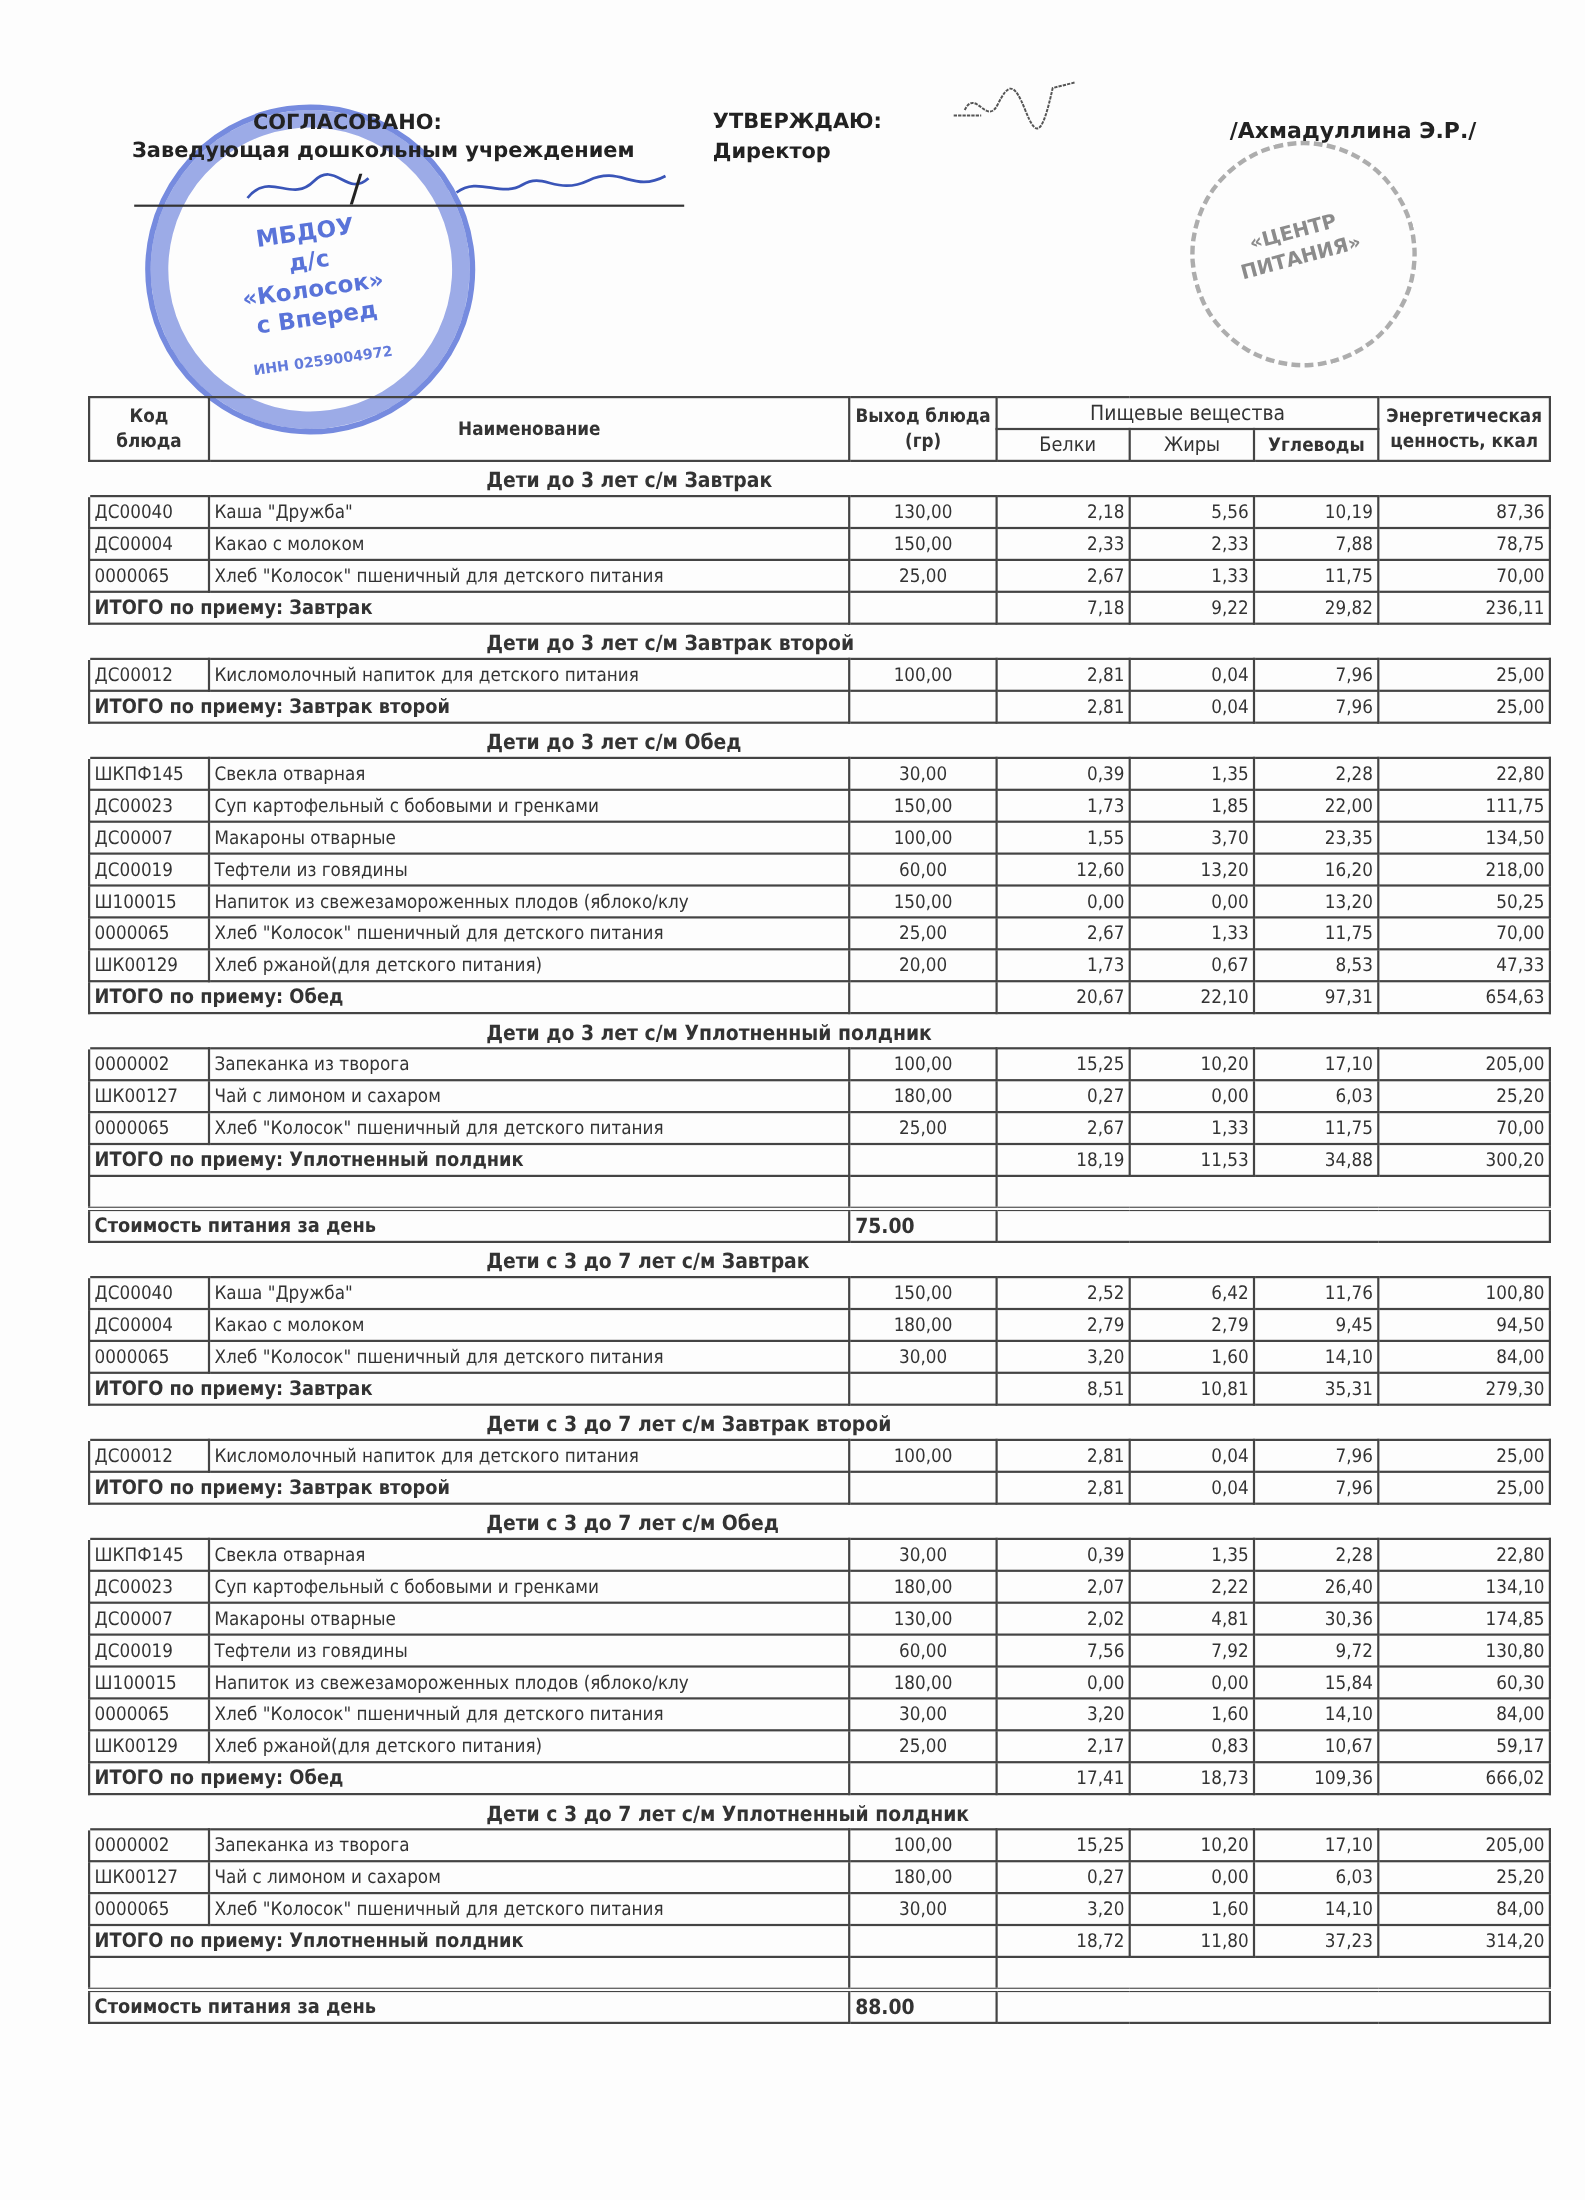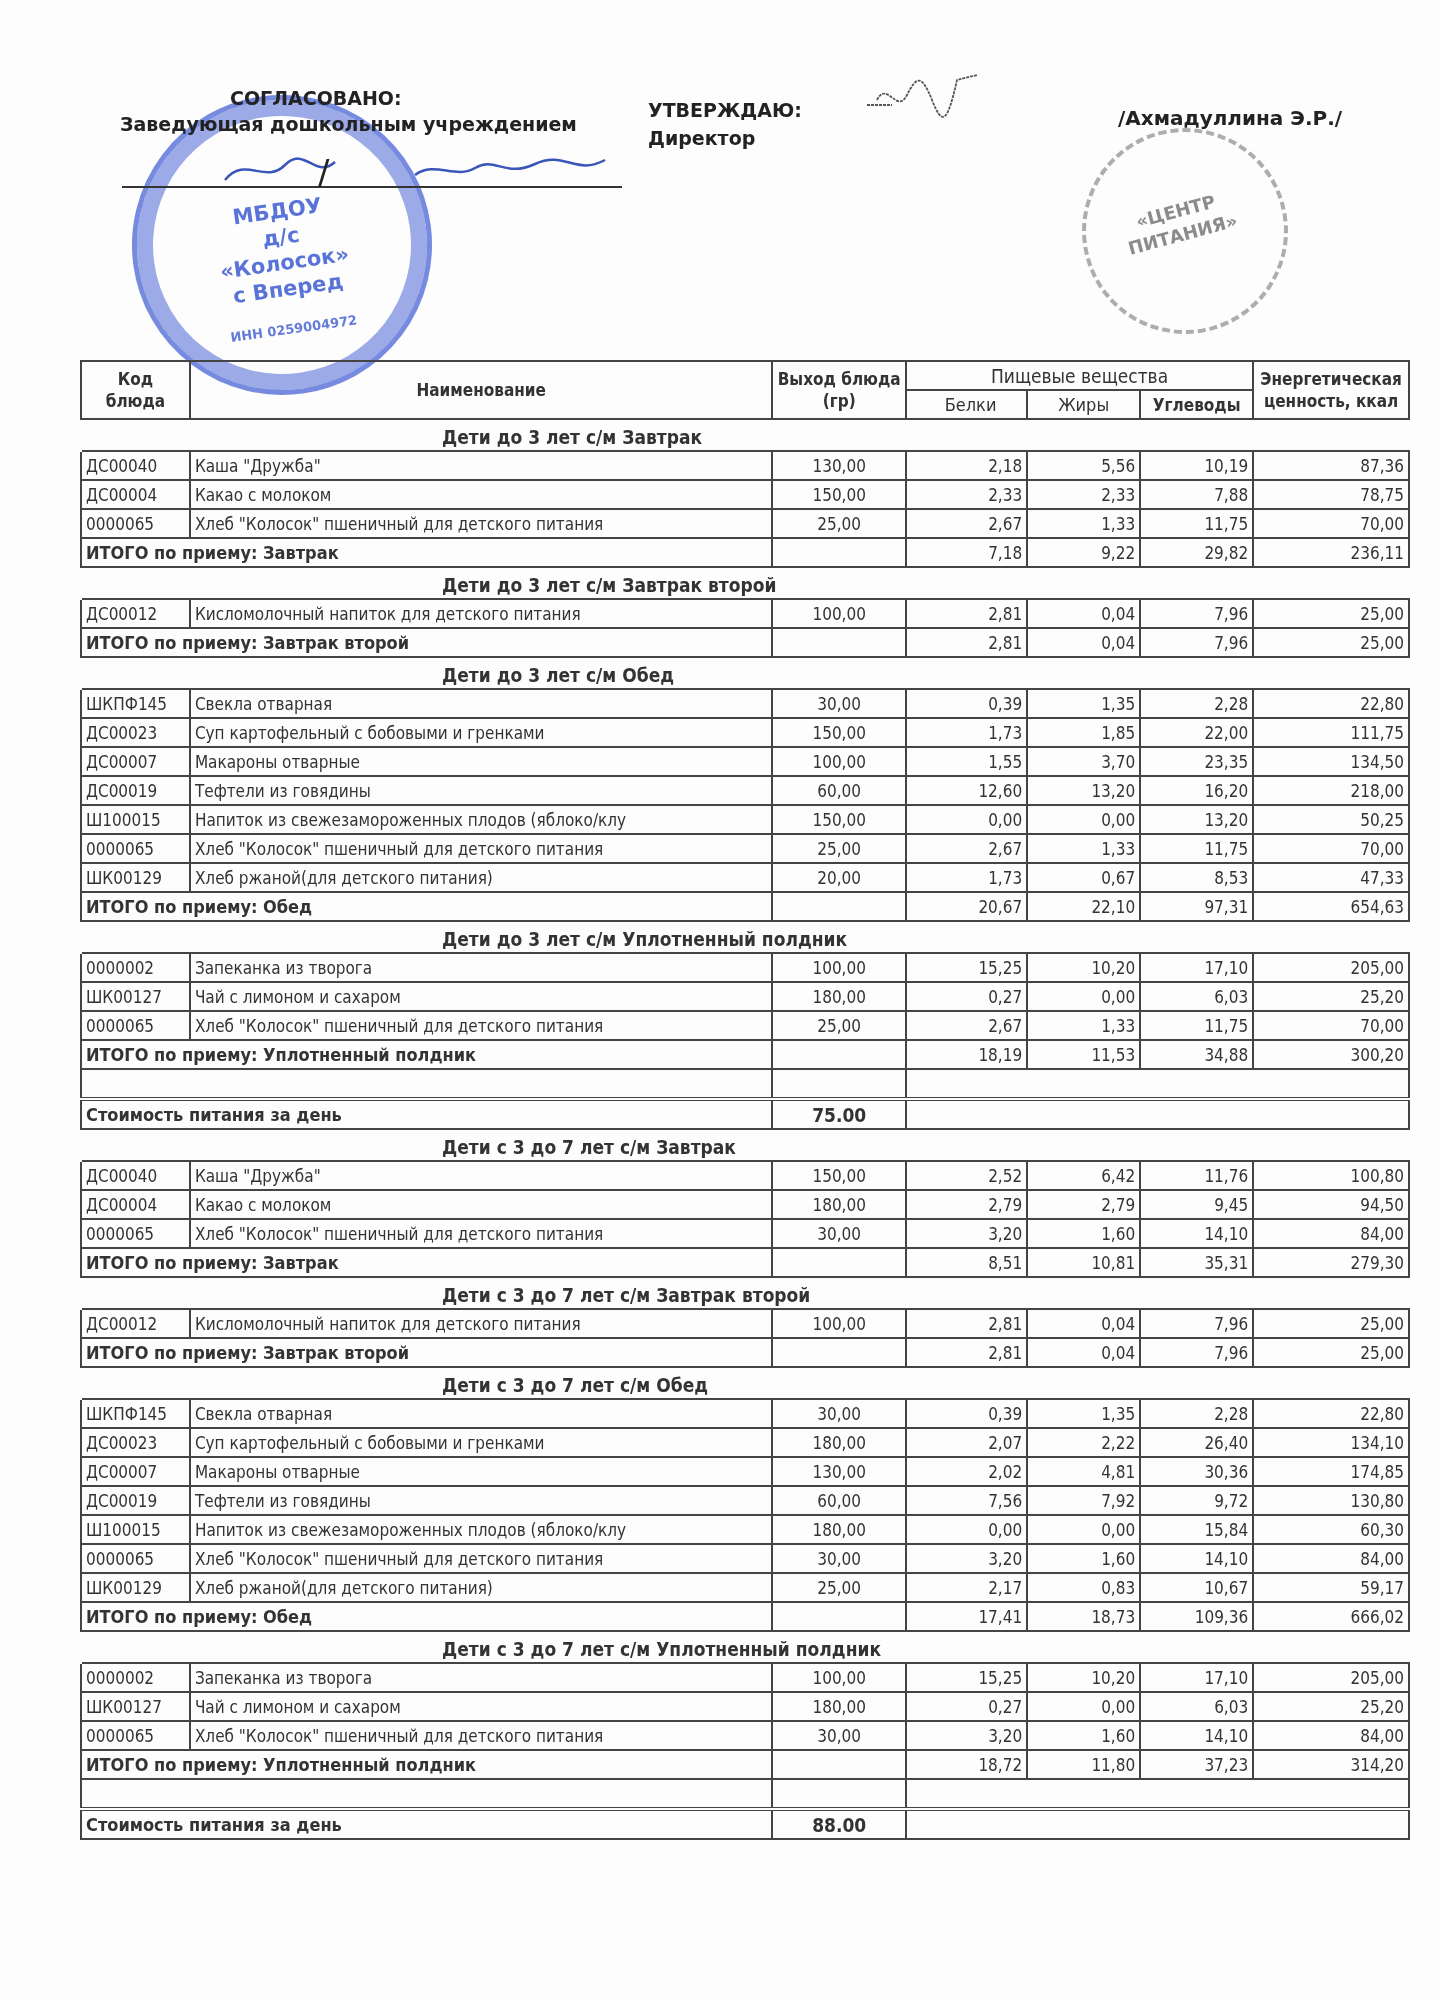--- a/index.html
+++ b/index.html
@@ -1,21 +1,21 @@
 <!DOCTYPE html>
 <html><head>
 <meta charset="utf-8">
 <style>
   html, body { margin: 0; padding: 0; background: #ffffff; }
   body { width: 1441px; height: 2000px; position: relative; overflow: hidden;
          font-family: "DejaVu Sans", sans-serif; color: #222; }
   .page { position: absolute; left: 0; top: 0; width: 1441px; height: 2000px; background: #fdfdfd; }
 
   
-  .hdr-left { position: absolute; left: 120px; top: 85px; font-weight: bold; font-size: 19px; line-height: 26px; }
+  .hdr-left { position: absolute; left: 120px; top: 98px; font-weight: bold; font-size: 19px; line-height: 26px; }
   .hdr-left .l1 { padding-left: 110px; }
   .hdr-sign-line { position: absolute; left: 122px; top: 186px; width: 500px; height: 2px; background: #333; }
   .hdr-sign-line .slash { position: absolute; left: 196px; top: -34px; font-size: 34px; font-weight: normal; }
   .hdr-mid { position: absolute; left: 648px; top: 96px; font-weight: bold; font-size: 19px; line-height: 28px; }
   .hdr-right { position: absolute; left: 1118px; top: 106px; font-weight: bold; font-size: 20px; }
 
   .stamp-blue { position: absolute; left: 132px; top: 95px; width: 290px; height: 290px; border-radius: 50%;
     border: 5px solid rgba(60,90,210,0.7); box-shadow: inset 0 0 0 14px rgba(255,255,255,0), inset 0 0 0 16px rgba(60,90,210,0.5);
     transform: rotate(-8deg); }
   .stamp-blue .inner { position: absolute; left: 60px; top: 98px; width: 170px; text-align: center; color: rgba(60,90,210,0.85);
@@ -36,21 +36,21 @@
   table.menu th { font-weight: bold; text-align: center; }
   .c-code { width: 96px; }
   .c-name { width: 557px; }
   .c-out { width: 120px; text-align: center; }
   .c-num { width: 100px; text-align: right; }
   .c-en { width: 140px; text-align: right; }
   tr.section td { border: none; border-left: 2px solid transparent; font-weight: bold; text-align: center; font-size: 19px; height: 26px; padding-top: 4px; }
   tr.section td.sec-label { padding-left: 360px; text-align: left; }
   tr.total td.total-label { font-weight: bold; font-size: 18px; }
   tr.cost td.cost-label { font-weight: bold; font-size: 18px; }
-  tr.cost td.cost-val { font-weight: bold; font-size: 19px; text-align: center; }
+  tr.cost td.cost-val { font-weight: bold; font-size: 19px; text-align: left; }
   th.big { font-size: 24px; font-weight: normal; margin-top: 16px; }
   th.small { font-size: 13px; line-height: 15px; }
   th.mid { font-size: 17px; line-height: 20px; }
   tr.blank td { height: 27px; border-bottom: 4px double #444; }
 </style>
 </head>
 <body>
 
 <div class="page">
 

